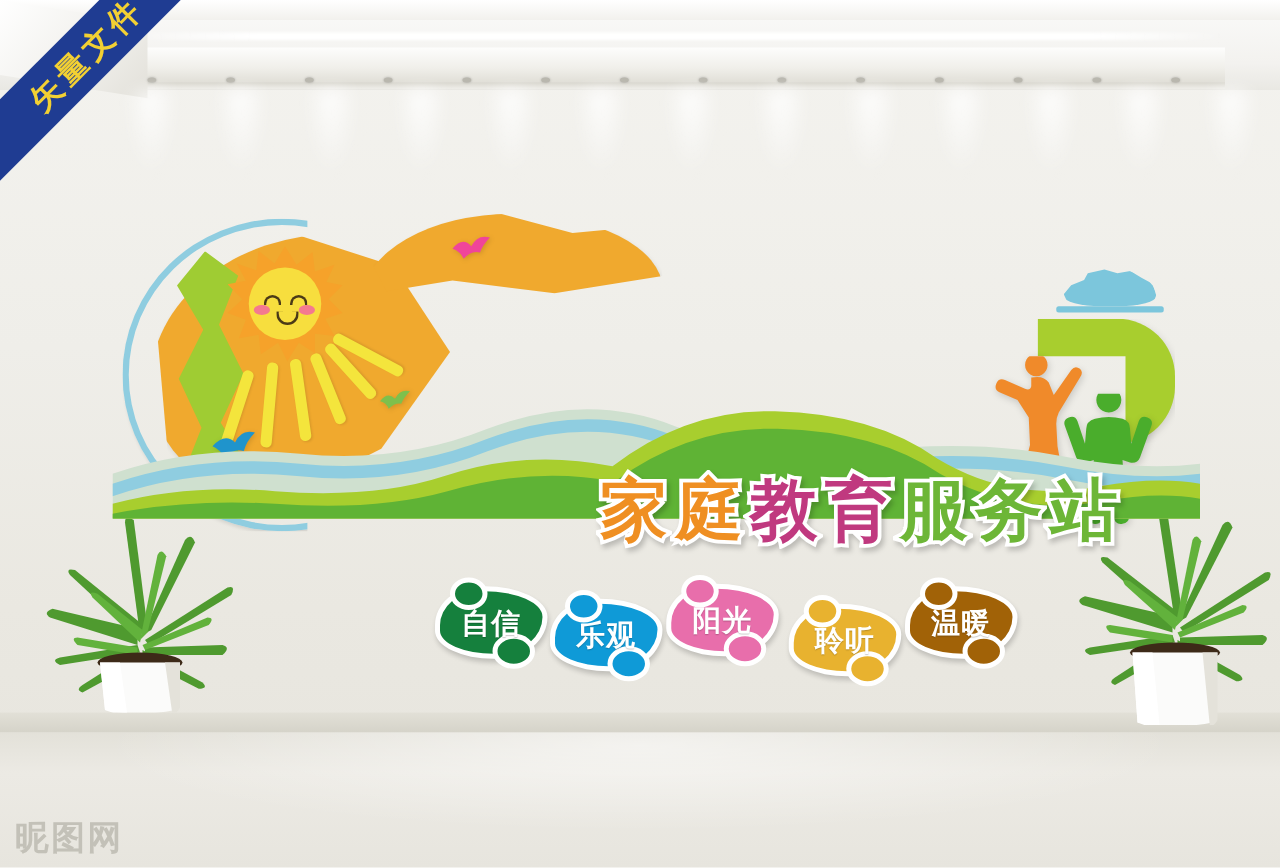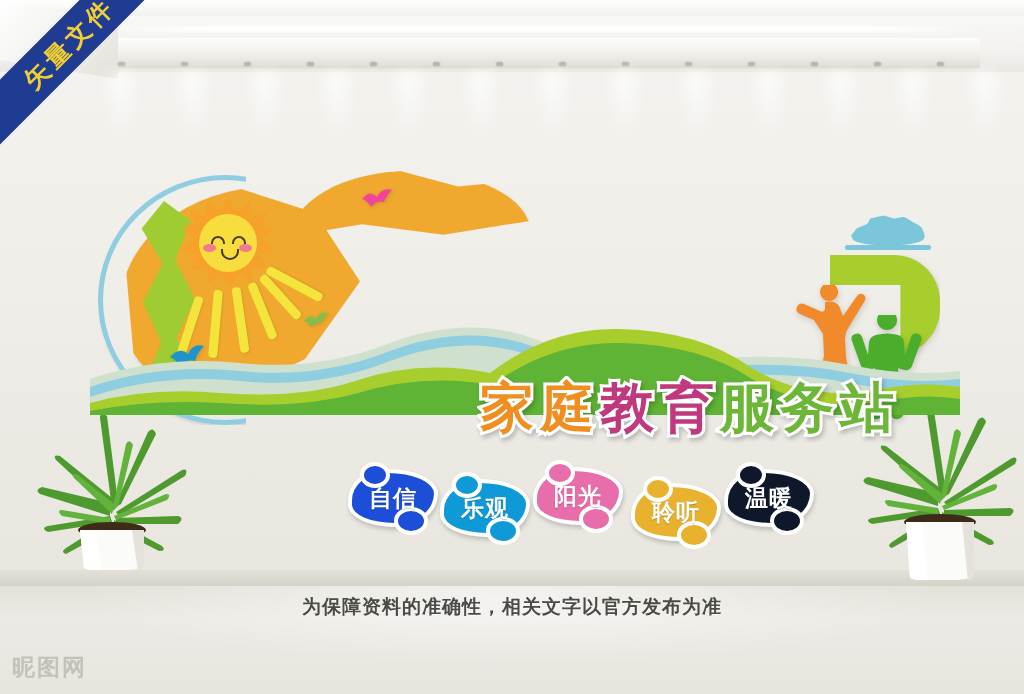--- a/index.html
+++ b/index.html
@@ -123,21 +123,21 @@
   .ribbon span{color:#f2d033;font-size:25px;font-weight:bold;letter-spacing:4px;}
 
   
   .caption{position:absolute;left:0;top:594px;width:1024px;text-align:center;
       color:#4a4a46;font-weight:bold;}
   .caption .l1{font-size:19px;letter-spacing:1px;text-shadow:0 1px 1px rgba(255,255,255,.7);}
   .caption .l2{font-size:20px;letter-spacing:1px;margin-top:6px;text-shadow:0 1px 1px rgba(255,255,255,.7);}
 
   .watermark{position:absolute;left:12px;top:652px;display:flex;align-items:center;gap:9px;
       color:#b9b7ae;}
-  .watermark .cn{font-size:23px;font-weight:bold;letter-spacing:2px;color:#c3c1b8;}
+  .watermark .cn{font-size:27px;font-weight:bold;letter-spacing:2px;color:#c3c1b8;}
   .watermark .url{font-size:19px;letter-spacing:.5px;color:#c3c1b8;}
 
   .idbadge{position:absolute;right:10px;top:652px;background:rgba(120,120,118,.72);
       color:#fff;font-size:14px;padding:4px 10px;letter-spacing:.3px;}
 </style>
 </head>
 <body>
 
 <div id="stage">
 
@@ -315,43 +315,42 @@
         <span style="color: rgb(239, 143, 34);">家</span>
         <span style="color: rgb(239, 143, 34);">庭</span>
         <span style="color: rgb(192, 57, 127);">教</span>
         <span style="color: rgb(192, 57, 127);">育</span>
         <span style="color: rgb(109, 182, 55);">服</span>
         <span style="color: rgb(109, 182, 55);">务</span>
         <span style="color: rgb(109, 182, 55);">站</span>
       </div>
 
     <div class="badges" id="badge-row">
-        <div class="badge" style="background: #1d4ed8; left: 0px; top: 4px;">
+        <div class="badge" style="background: #15803d; left: 0px; top: 4px;">
           <b>自信</b>
         </div>
         <div class="badge" style="background: rgb(15, 154, 215); left: 92px; top: 14px;">
           <b>乐观</b>
         </div>
         <div class="badge" style="background: rgb(232, 110, 171); left: 185px; top: 2px;">
           <b>阳光</b>
         </div>
         <div class="badge" style="background: rgb(232, 178, 47); left: 283px; top: 18px;">
           <b>聆听</b>
         </div>
-        <div class="badge" style="background: #0f172a; left: 376px; top: 4px;">
+        <div class="badge" style="background: #a16207; left: 376px; top: 4px;">
           <b>温暖</b>
         </div>
       </div>
   </div>
 
   <div class="ribbon">
     <span>矢量文件</span>
   </div>
 
   <div class="caption">
-    <div class="l1">为保障资料的准确性，相关文字以官方发布为准</div>
   </div>
 
   <div class="watermark">
     <span class="cn">昵图网</span>
   </div>
 
 </div>
 
 </body></html>

